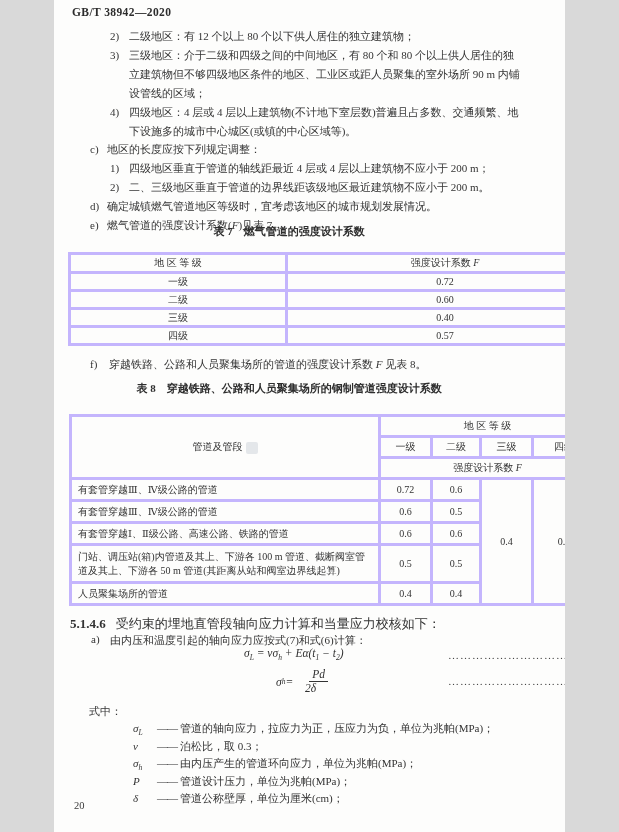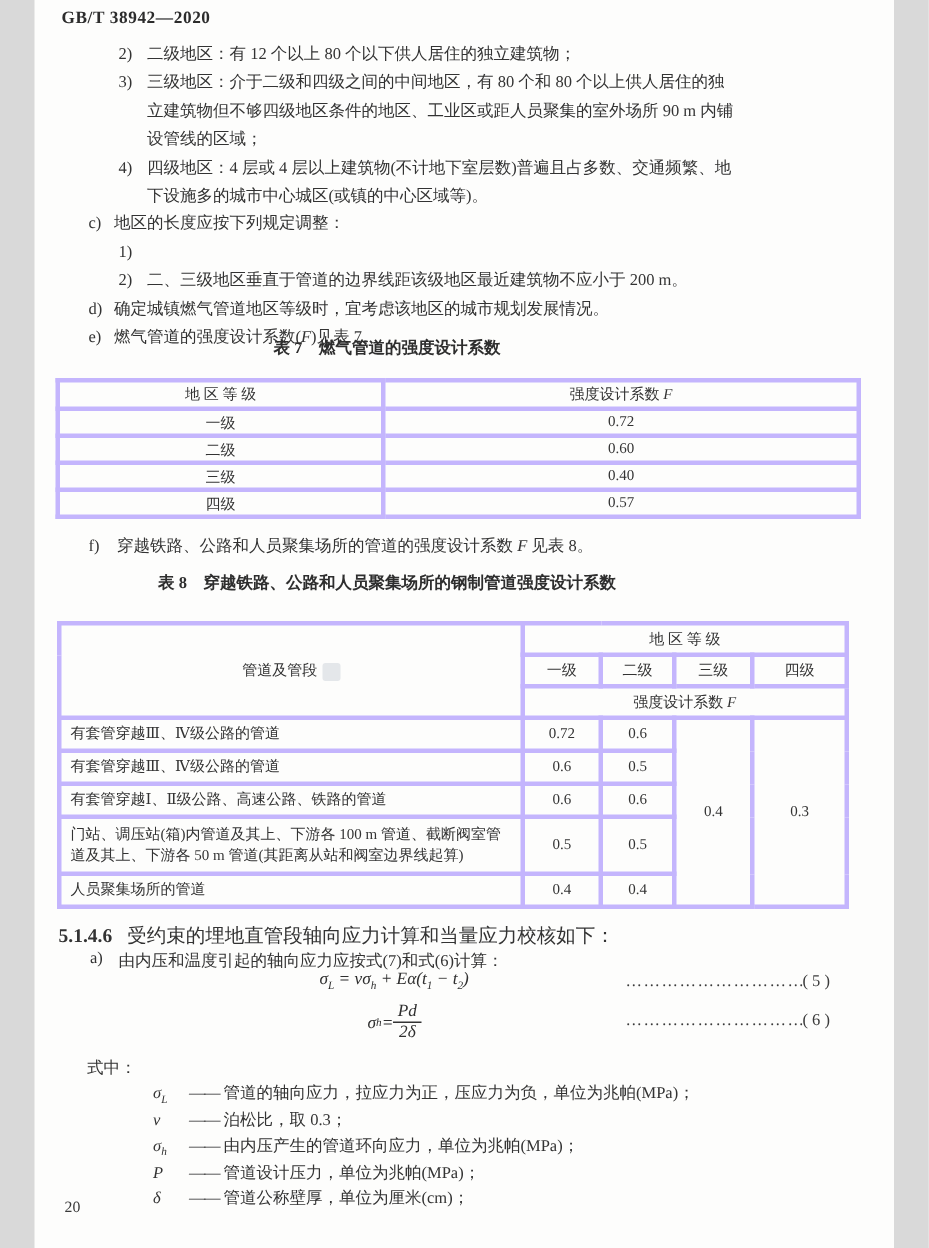--- a/index.html
+++ b/index.html
@@ -1,18 +1,18 @@
 <!DOCTYPE html>
 <html><head>
 <meta charset="utf-8">
 <style>
   html,body{margin:0;padding:0;background:#d9d9d9;}
   .page{
     position:relative;
-    width:573px;height:832px;
+    width:511px;height:832px;
     margin:0 auto;
     background:#fdfdfc;
     font-family:"Liberation Serif","DejaVu Serif",serif;
     color:#333;
     overflow:hidden;
   }
   .doc-header{
     position:absolute;left:18px;top:6px;
     font-size:11.5px;font-weight:bold;letter-spacing:.4px;color:#2c2c2c;
   }
@@ -58,21 +58,21 @@
   .item-f .marker{width:19px;flex:none;}
   .clause{position:absolute;left:16px;top:615px;font-size:13px;}
   .clause .num{font-weight:bold;margin-right:10px;}
   .item-a{position:absolute;left:37px;top:633px;font-size:11px;display:flex;}
   .item-a .marker{width:19px;flex:none;}
   .eq{position:absolute;font-size:11.5px;font-style:italic;color:#2f2f2f;}
   .eq sub{font-size:7.5px;}
   .eq5{left:190px;top:647px;}
   .eq6{left:222px;top:668px;display:flex;align-items:center;}
   .frac{display:inline-block;text-align:center;font-size:11.5px;}
-  .frac .fnum{display:block;border-bottom:1px solid #333;padding:0 3px;line-height:13px;}
+  .frac .fnum{display:block;border-bottom:1px solid #333;padding:0 3px;line-height:13px;margin-left:16px;}
   .frac .fden{display:block;line-height:13px;}
   .eq-tail{position:absolute;left:394px;font-size:11px;color:#3a3a3a;white-space:nowrap;}
   .eq-tail .dots{display:inline-block;width:118px;overflow:hidden;vertical-align:middle;letter-spacing:1px;}
   .eq-tail .eqnum{display:inline-block;vertical-align:middle;}
   .tail5{top:648px;}
   .tail6{top:674px;}
   .where{position:absolute;left:35px;top:704px;font-size:11px;}
   .defs{position:absolute;left:35px;top:721px;font-size:11px;}
   .def-row{display:flex;height:17.6px;align-items:baseline;margin-left:44px;}
   .def-sym{width:24px;flex:none;font-style:italic;}
@@ -99,20 +99,21 @@
     <div class="li lvl3">
       <span class="marker">4)</span>
       <span class="txt">四级地区：4 层或 4 层以上建筑物(不计地下室层数)普遍且占多数、交通频繁、地下设施多的城市中心城区(或镇的中心区域等)。</span>
     </div>
     <div class="li lvl2">
       <span class="marker">c)</span>
       <span class="txt">地区的长度应按下列规定调整：</span>
     </div>
     <div class="li lvl3">
       <span class="marker">1)</span>
+      <span class="txt">四级地区垂直于管道的轴线距最近 4 层或 4 层以上建筑物不应小于 200 m；</span>
     </div>
     <div class="li lvl3">
       <span class="marker">2)</span>
       <span class="txt">二、三级地区垂直于管道的边界线距该级地区最近建筑物不应小于 200 m。</span>
     </div>
     <div class="li lvl2">
       <span class="marker">d)</span>
       <span class="txt">确定城镇燃气管道地区等级时，宜考虑该地区的城市规划发展情况。</span>
     </div>
     <div class="li lvl2">

